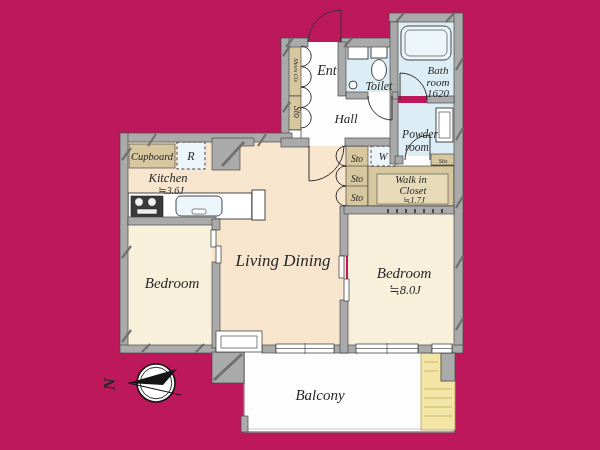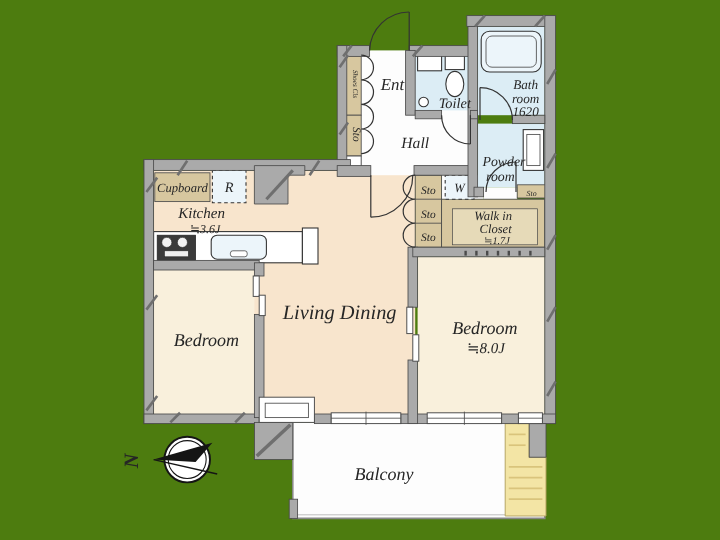--- a/index.html
+++ b/index.html
@@ -1,16 +1,16 @@
 <!DOCTYPE html>
 <html style="--wall: #aaaaaa; --wall_hatch: #6f6f6f; --outline: #4a4a4a; --line: #333333; --warm: #f8e5cd; --cream: #f9f0dc; --tan: #d7c79f; --tan_inner: #e6dab8; --blue: #dcedf5; --fixture: #ecf5fa; --floor_white: #fdfdfd; --yellow: #f3e5a5; --yellow_line: #d9c47c; --text: #262626; --dark: #151515;"><head>
 <meta charset="utf-8">
 <style>
   html,body{margin:0;padding:0;background:#ffffff;}
-  .stage{width:600px;height:450px;position:relative;background:#4d7c0f;overflow:hidden;}
+  .stage{width:600px;height:450px;position:relative;background:#be185d;overflow:hidden;}
   svg{display:block;}
   
   :root{
     --wall:#aaaaaa; --wall_hatch:#6f6f6f; --outline:#4a4a4a; --line:#333333;
     --warm:#f8e5cd; --cream:#f9f0dc; --tan:#d7c79f; --tan_inner:#e6dab8;
     --blue:#dcedf5; --fixture:#ecf5fa; --floor_white:#fdfdfd;
     --yellow:#f3e5a5; --yellow_line:#d9c47c; --text:#262626; --dark:#151515;
   }
   .wall{fill:var(--wall);stroke:var(--outline);stroke-width:.7;}
   .warm{fill:var(--warm);}

